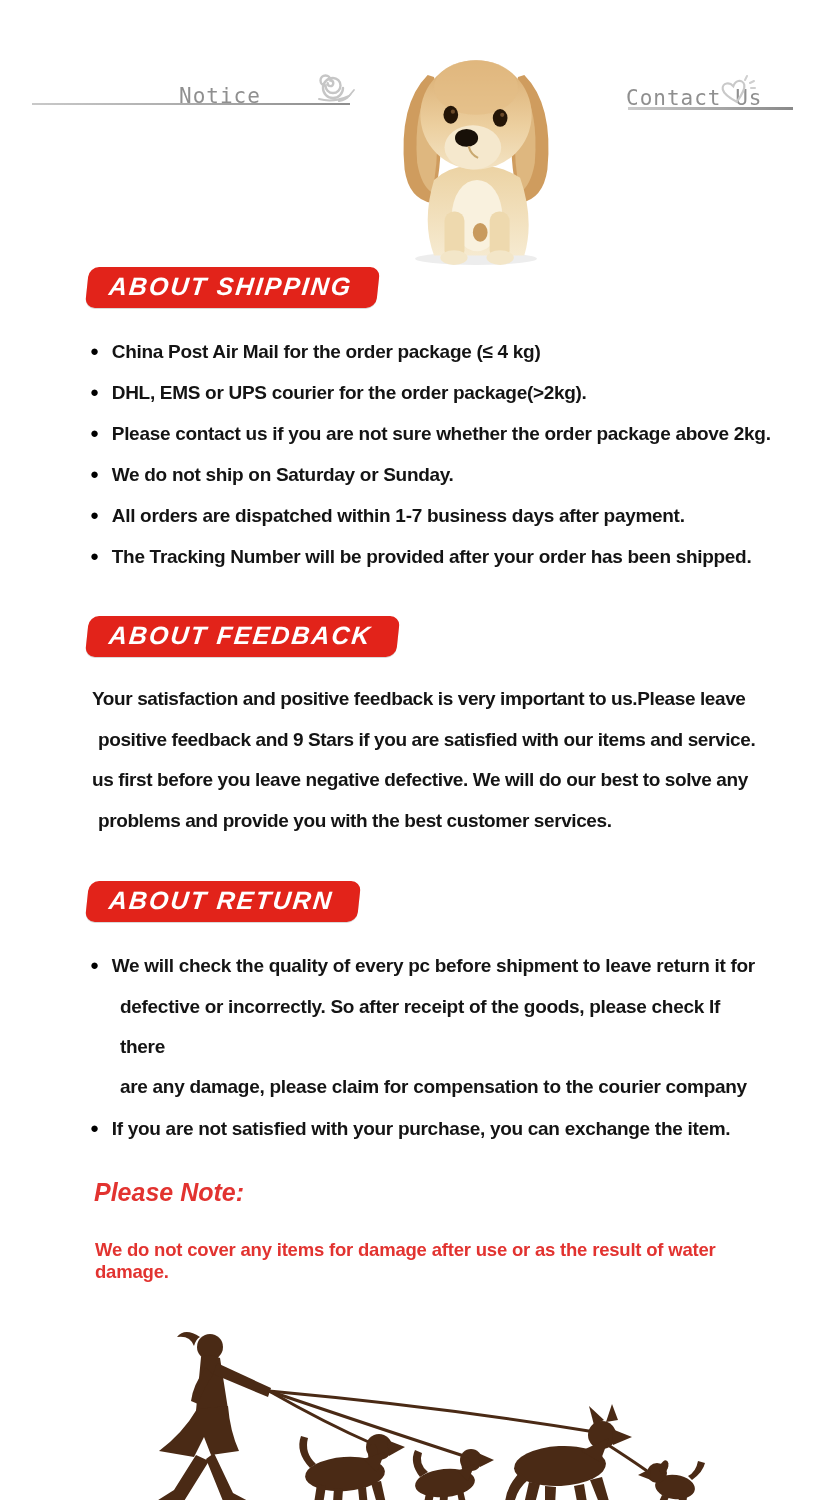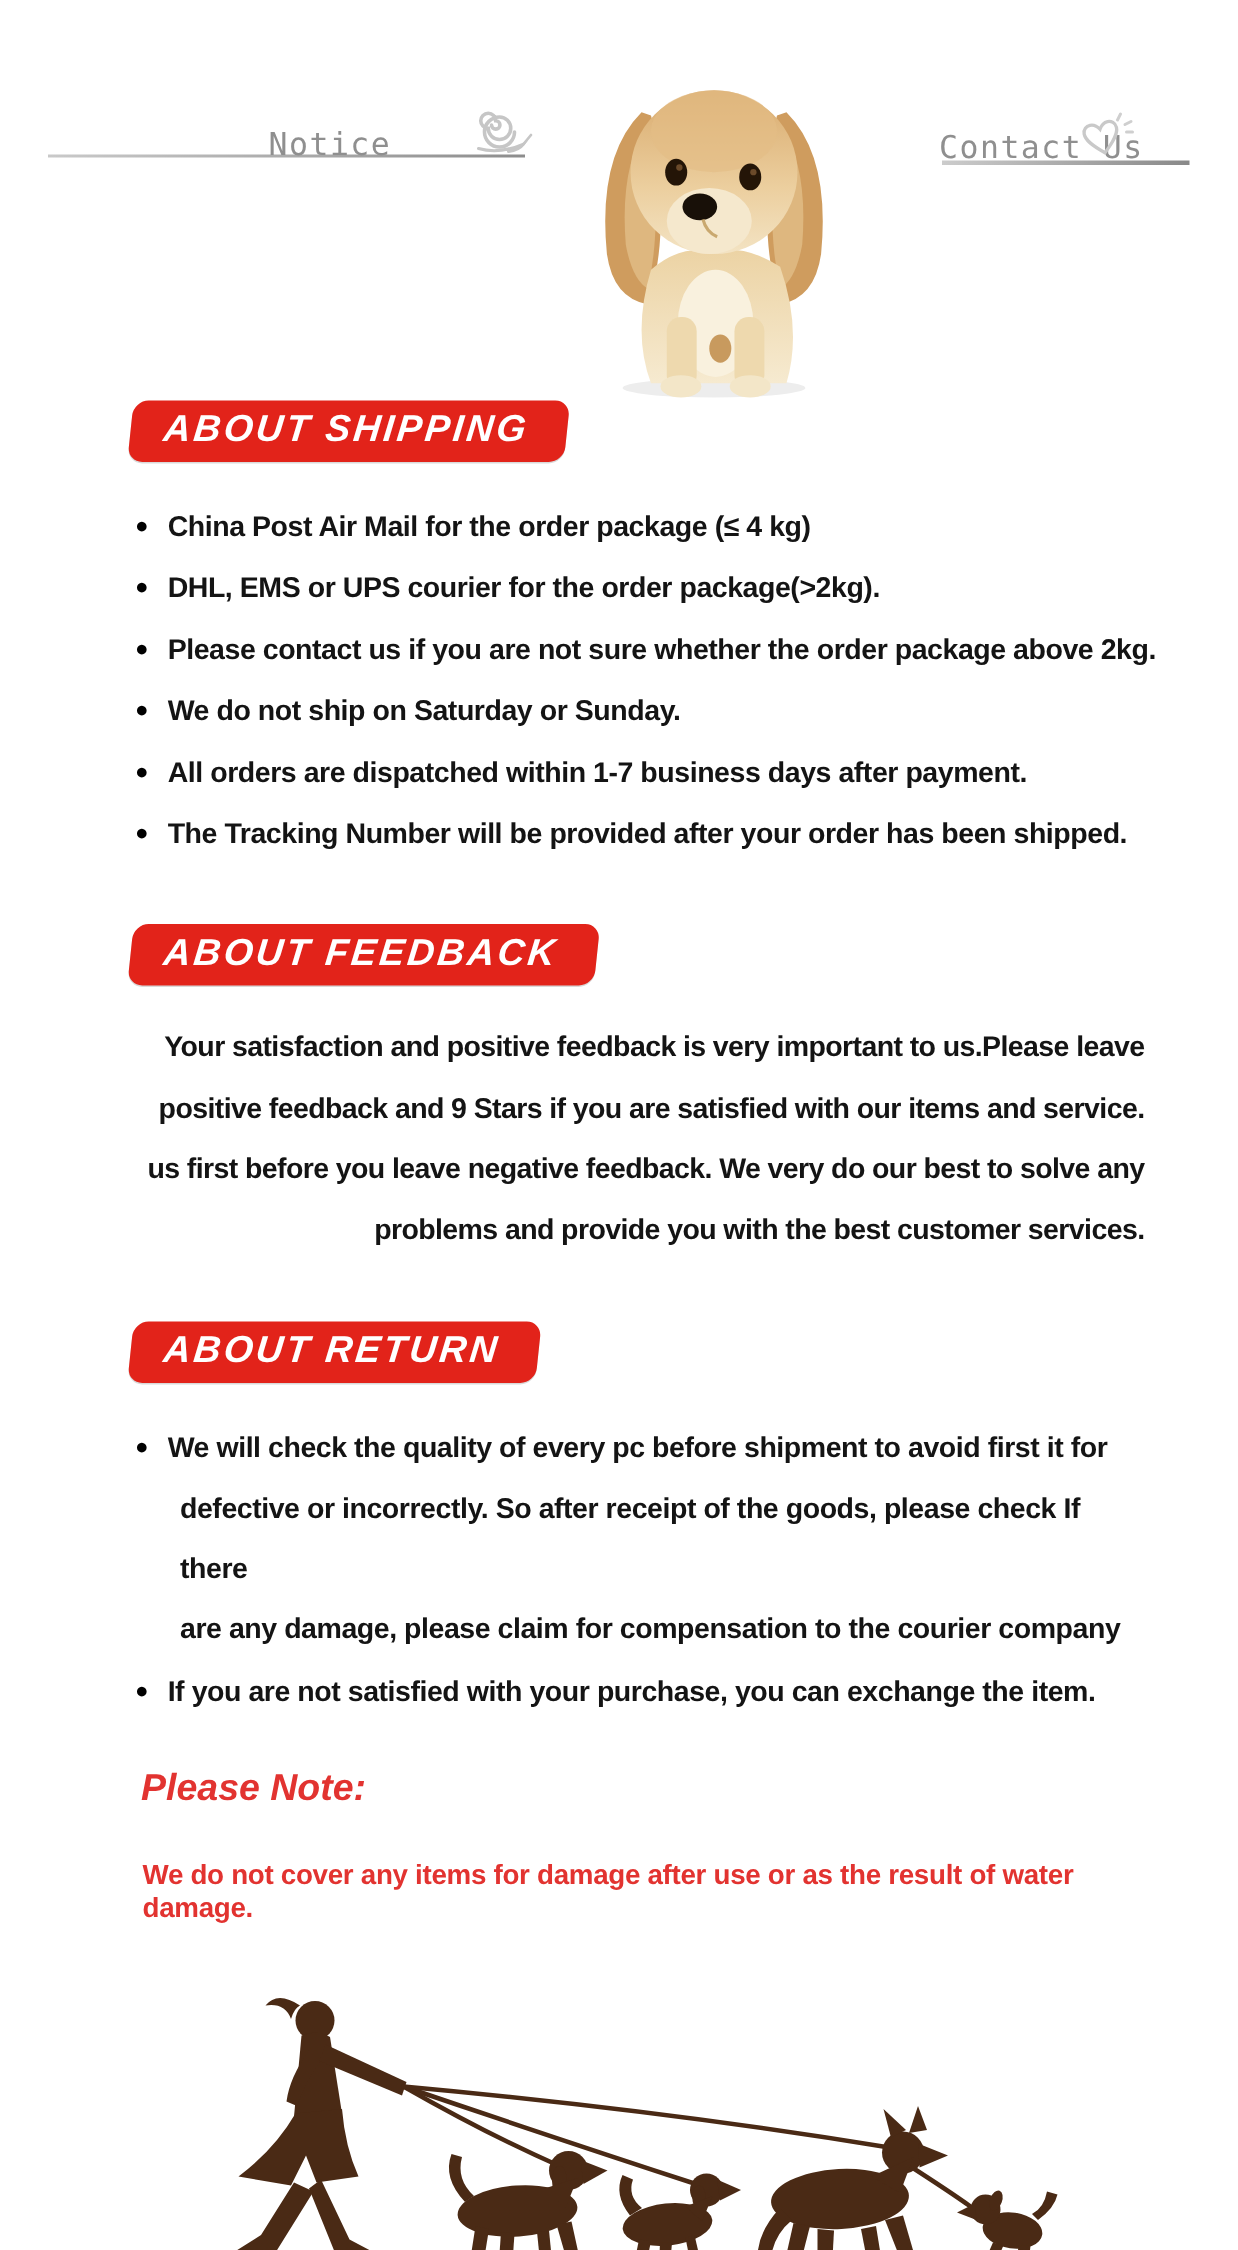--- a/index.html
+++ b/index.html
@@ -33,21 +33,21 @@
     box-shadow:0 1px 0 rgba(0,0,0,.15);white-space:nowrap;}
   .banner span{display:inline-block;transform:skewX(0deg);}
 
   
   .bullets{margin:24px 20px 0 58px;list-style:none;}
   .bullets li{display:flex;align-items:baseline;line-height:40px;font-size:19px;font-weight:bold;
     color:var(--body-text);letter-spacing:-0.3px;}
   .bullets li .dot{font-size:15px;margin-right:13px;flex:0 0 auto;position:relative;top:-2px;color:#000;}
 
   .para{margin:22px 30px 0 60px;font-size:19px;font-weight:bold;color:var(--body-text);
-    letter-spacing:-0.4px;text-align:right;}
+    letter-spacing:-0.4px;}
   .para div{line-height:40.5px;}
   .para div:nth-child(2n){padding-left:6px;}
 
   .ret-para{margin:24px 24px 0 58px;font-size:19px;font-weight:bold;color:var(--body-text);letter-spacing:-0.3px;}
   .ret-para .line{line-height:40px;padding-left:30px;}
   .ret-para .line.first{display:flex;align-items:baseline;padding-left:0;}
   .ret-para .line.first .dot{font-size:15px;margin-right:13px;position:relative;top:-2px;color:#000;}
   .claim{font-style:italic;}
   .exchange-row{display:flex;align-items:baseline;margin:2px 24px 0 58px;line-height:40px;
     font-size:19px;font-weight:bold;color:var(--body-text);letter-spacing:-0.3px;}
@@ -175,33 +175,33 @@
     </ul>
   </div>
 
   <div class="mt-feedback">
     <div class="banner">
       <span>ABOUT FEEDBACK</span>
     </div>
     <div class="para">
       <div>Your satisfaction and positive feedback is very important to us.Please leave</div>
       <div>positive  feedback and 9 Stars if you are satisfied with our items and service.</div>
-      <div>us first before you leave negative feedback. We very do our best to solve any</div>
+      <div>us first before you leave negative defective. We will do our best to solve any</div>
       <div>problems and provide you with the best customer services.</div>
     </div>
   </div>
 
   <div class="mt-return">
     <div class="banner">
       <span>ABOUT RETURN</span>
     </div>
     <div class="ret-para">
       <div class="line first">
         <span class="dot">●</span>
-        <span>We will check the quality of every pc before shipment to avoid first it for</span>
+        <span>We will check the quality of every pc before shipment to leave return it for</span>
       </div>
       <div class="line">defective or incorrectly. So after receipt of the goods, please  check   If there</div>
       <div class="line">are any damage, please claim for compensation to the courier company</div>
     </div>
     <div class="exchange-row">
       <span class="dot">●</span>
       <span>If you are not satisfied with your purchase, you can exchange the item.</span>
     </div>
   </div>
 

